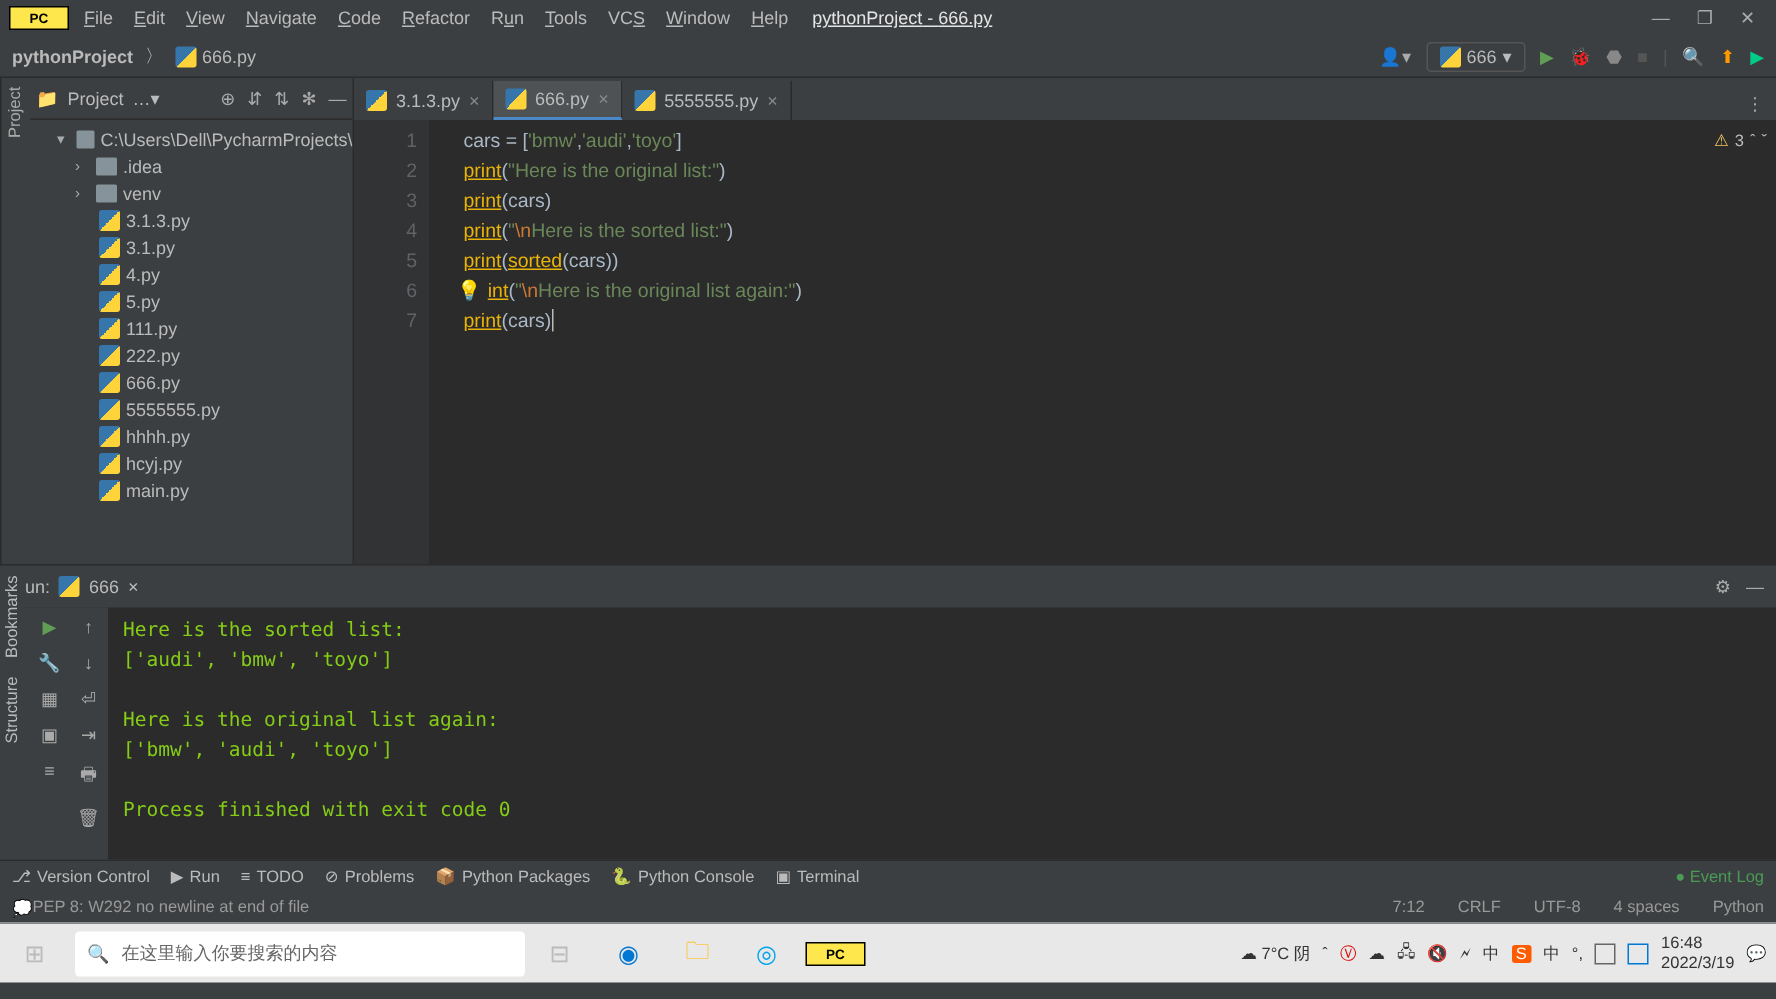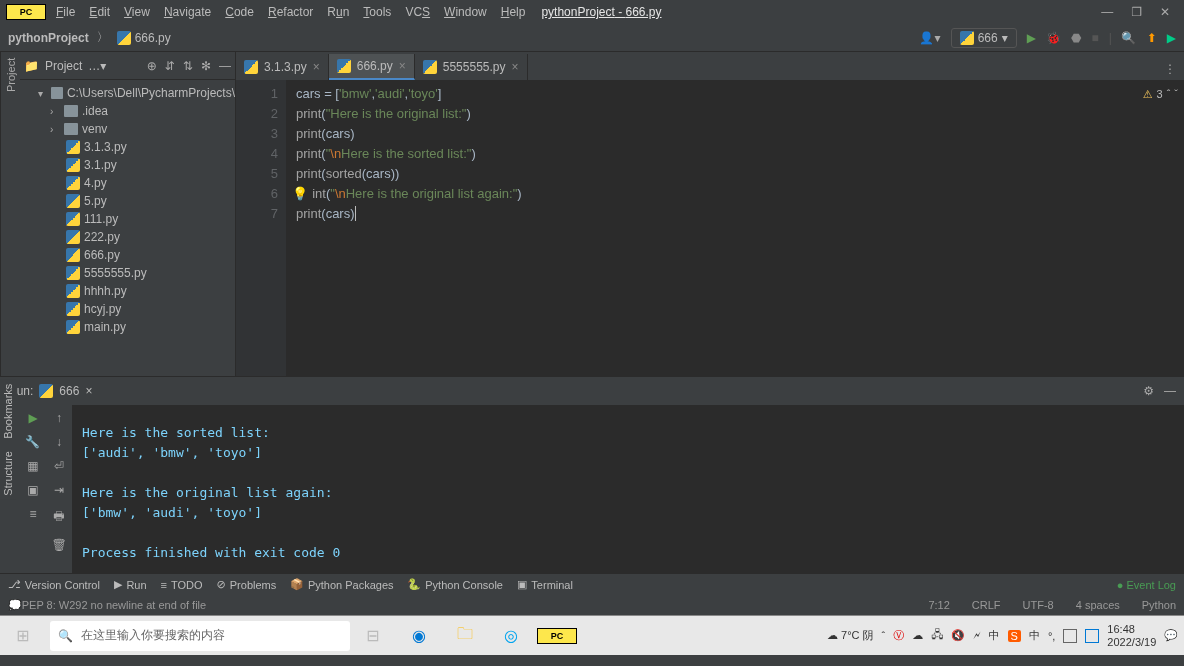--- a/index.html
+++ b/index.html
@@ -32,35 +32,35 @@
 .folder { width:14px; height:12px; background:#87939a; border-radius:1px; }
 .folder.root { background:#87939a; }
 .chev { color:#aaa; width:10px; font-size:10px; }
 .editor { flex:1; background:#2b2b2b; display:flex; flex-direction:column; }
 .tabs { height:28px; display:flex; align-items:flex-end; background:#3c3f41; }
 .tab { height:26px; padding:0 8px; display:flex; align-items:center; gap:6px; background:#3c3f41; border-right:1px solid #2b2b2b; color:#bbb; cursor:pointer; }
 .tab.active { background:#4e5254; border-bottom:2px solid #4a88c7; }
 .tab .x { color:#888; }
 .codewrap { flex:1; display:flex; font-family:"Consolas","JetBrains Mono",monospace; font-size:13px; line-height:20px; position:relative; }
 .gutter { width:50px; background:#313335; color:#606366; text-align:right; padding:4px 8px 0 0; }
-.code { flex:1; padding:4px 10px 0 10px; white-space:pre; color:#a9b7c6; }
+.code { flex:1; padding:4px 10px 0 10px; white-space:pre; color:#a9b7c6;margin-left:13px; }
 .str { color:#6a8759; }
-.builtin { color:#a3a3a3; }
+.builtin { color:#eab308;text-decoration:underline; }
 .esc { color:#cc7832; }
 .caret { border-right:1px solid #bbb; }
 .warnbadge { position:absolute; top:4px; right:6px; display:flex; gap:4px; font-size:11px; align-items:center; }
 .warnbadge .tri { color:#f2c55c; }
 .runpanel { border-top:1px solid #2b2b2b; background:#2b2b2b; }
 .runhead { height:28px; display:flex; align-items:center; padding:0 8px; gap:6px; background:#3c3f41; }
 .runhead .right { margin-left:auto; display:flex; gap:10px; color:#aaa; }
 .runbody { display:flex; height:168px; }
 .runside { width:20px; background:#3c3f41; }
 .runicons { width:26px; background:#3c3f41; display:flex; flex-direction:column; align-items:center; gap:10px; padding-top:6px; color:#aaa; }
 .runicons2 { width:26px; background:#3c3f41; display:flex; flex-direction:column; align-items:center; gap:10px; padding-top:6px; color:#aaa; }
-.runout { flex:1; padding:18px 10px; font-family:Consolas,monospace; font-size:13px; line-height:20px; color:#7dd3fc; white-space:pre; }
+.runout { flex:1; padding:6px 10px; font-family:Consolas,monospace; font-size:13px; line-height:20px; color:#84cc16; white-space:pre; }
 .bottombar { height:22px; background:#3c3f41; border-top:1px solid #2b2b2b; display:flex; align-items:center; gap:14px; padding:0 8px; font-size:11px; }
 .bottombar .item { display:flex; align-items:center; gap:4px; cursor:pointer; }
 .bottombar .right { margin-left:auto; color:#499c54; }
 .statusbar { height:20px; background:#3c3f41; display:flex; align-items:center; padding:0 8px; font-size:11px; color:#999; }
 .statusbar .right { margin-left:auto; display:flex; gap:22px; }
 .taskbar { height:40px; background:#e8e8e8; display:flex; align-items:center; border-top:1px solid #888; }
 .winbtn { width:46px; height:40px; display:flex; align-items:center; justify-content:center; font-size:16px; }
 .search { flex:0 0 300px; height:30px; background:#fff; border-radius:3px; display:flex; align-items:center; padding:0 8px; gap:8px; color:#666; margin-left:4px; }
 .tray { margin-left:auto; display:flex; align-items:center; gap:8px; padding-right:6px; font-size:11px; color:#333; }
 .clock { line-height:13px; }

